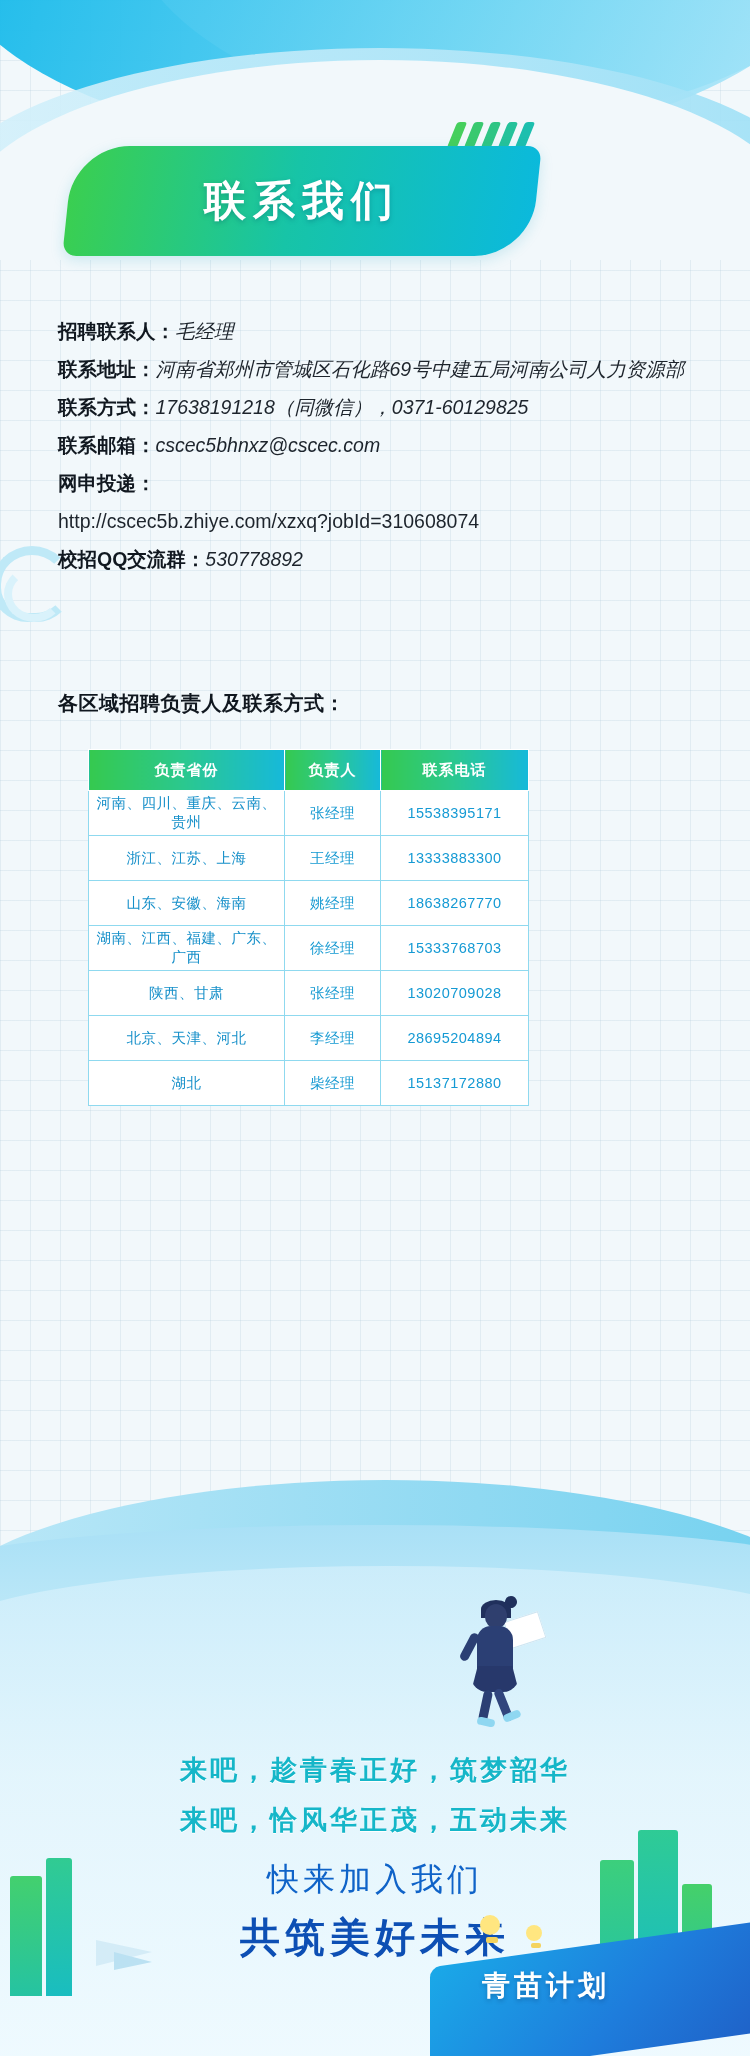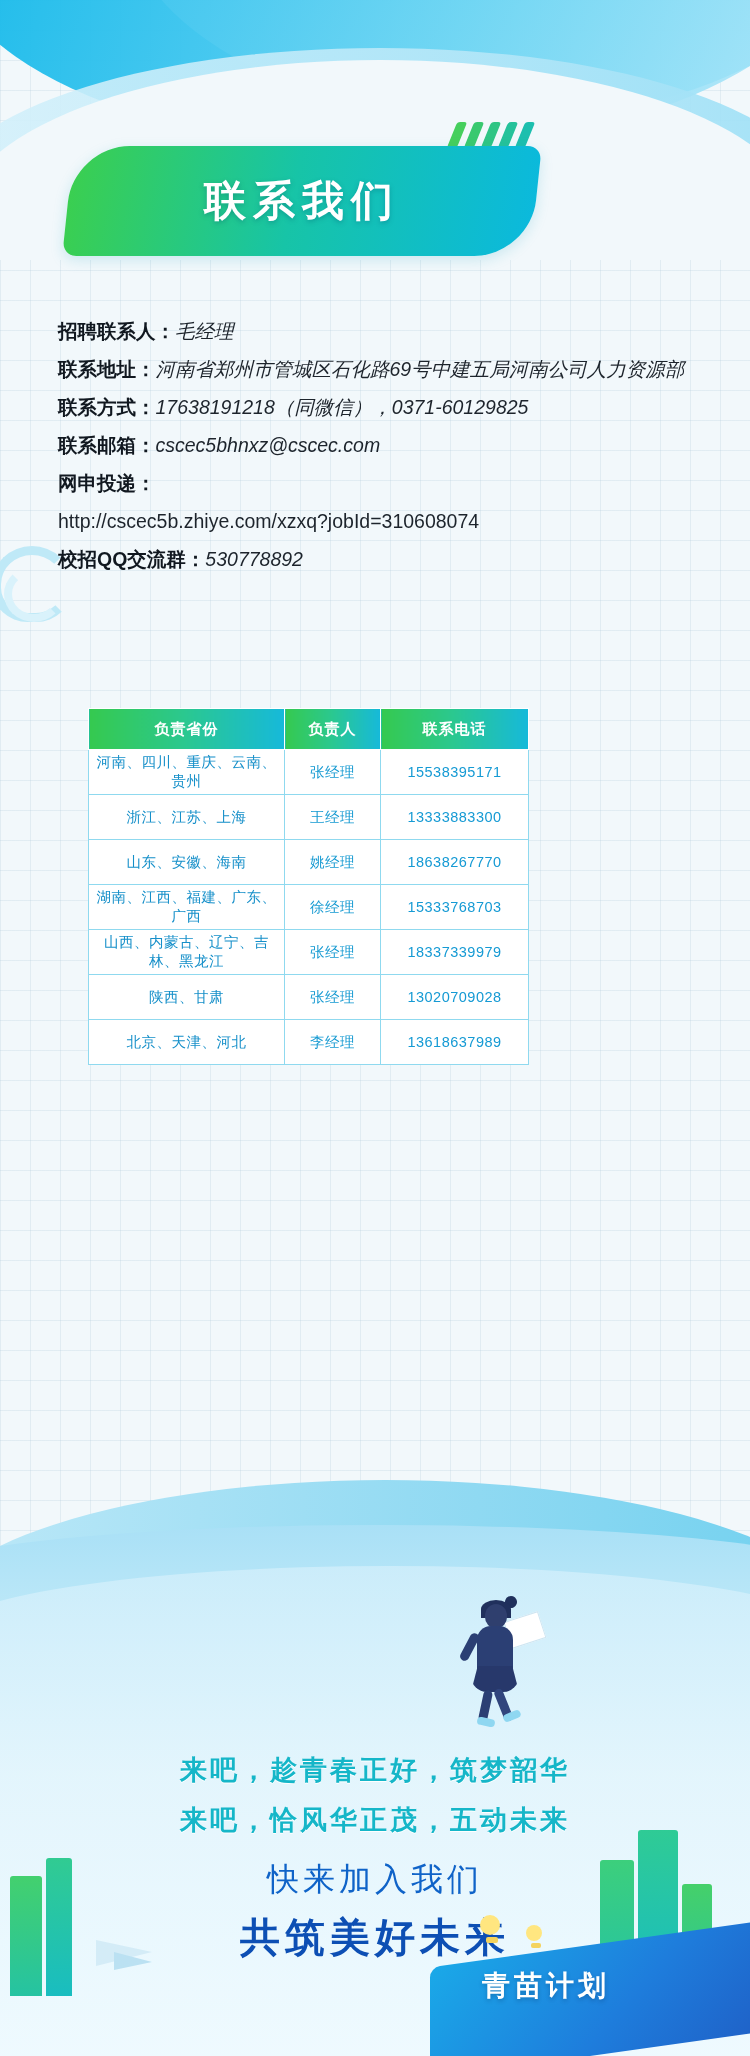--- a/index.html
+++ b/index.html
@@ -156,21 +156,21 @@
     left: 58px; top: 690px;
     font-size: 20px;
     font-weight: bold;
     color: #10171f;
     letter-spacing: .5px;
   }
 
   
   .tbl-wrap {
     position: absolute;
-    left: 88px; top: 708px;
+    left: 88px; top: 749px;
     width: 440px;
   }
   table.region {
     border-collapse: collapse;
     width: 440px;
     table-layout: fixed;
   }
   table.region th {
     background: linear-gradient(90deg, #35c94f 0%, #2bc88e 48%, #16b9da 100%);
     color: #ffffff;
@@ -362,20 +362,21 @@
       <span class="lbl">网申投递：</span>
     </div>
     <div class="row">
       <span class="url">http://cscec5b.zhiye.com/xzxq?jobId=310608074</span>
     </div>
     <div class="row">
       <span class="lbl">校招QQ交流群：</span><span class="val">530778892</span>
     </div>
   </div>
 
+  <div class="section-title">各区域招聘负责人及联系方式：</div>
 
   <div class="tbl-wrap">
     <table class="region">
       <colgroup>
         <col class="c-prov">
           <col class="c-mgr">
           <col class="c-tel">
       </colgroup>
       <thead>
         <tr>
@@ -399,33 +400,33 @@
           <td class="prov">山东、安徽、海南</td>
           <td class="mgr">姚经理</td>
           <td class="tel">18638267770</td>
         </tr>
         <tr>
           <td class="prov">湖南、江西、福建、广东、广西</td>
           <td class="mgr">徐经理</td>
           <td class="tel">15333768703</td>
         </tr>
         <tr>
-          <td class="prov">山西、内蒙古、辽宁、吉林、黑龙江</td>
-          <td class="mgr">张经理</td>
-          <td class="tel">18337339979</td>
-        </tr>
-        <tr>
           <td class="prov">陕西、甘肃</td>
           <td class="mgr">张经理</td>
           <td class="tel">13020709028</td>
         </tr>
         <tr>
           <td class="prov">北京、天津、河北</td>
           <td class="mgr">李经理</td>
-          <td class="tel">13618637989</td>
+          <td class="tel">28695204894</td>
+        </tr>
+        <tr>
+          <td class="prov">湖北</td>
+          <td class="mgr">柴经理</td>
+          <td class="tel">15137172880</td>
         </tr>
       </tbody>
     </table>
   </div>
 
   <div class="bottom">
     <div class="b-wave1"></div>
     <div class="b-wave2"></div>
     <div class="b-wave3"></div>
   </div>

